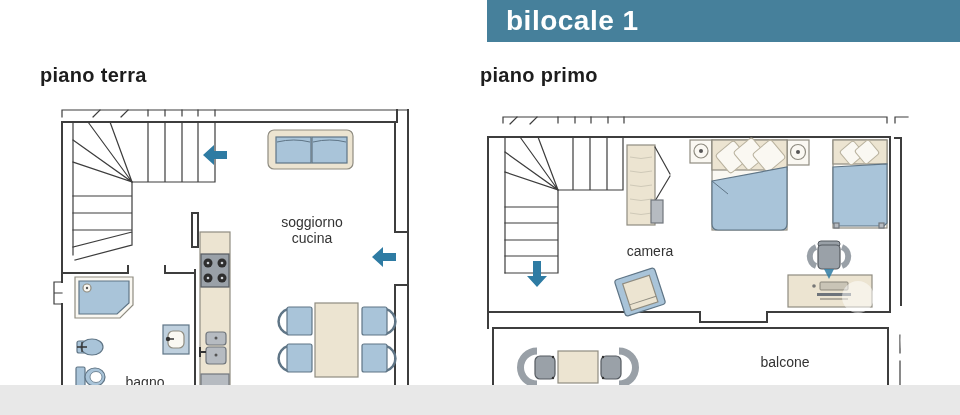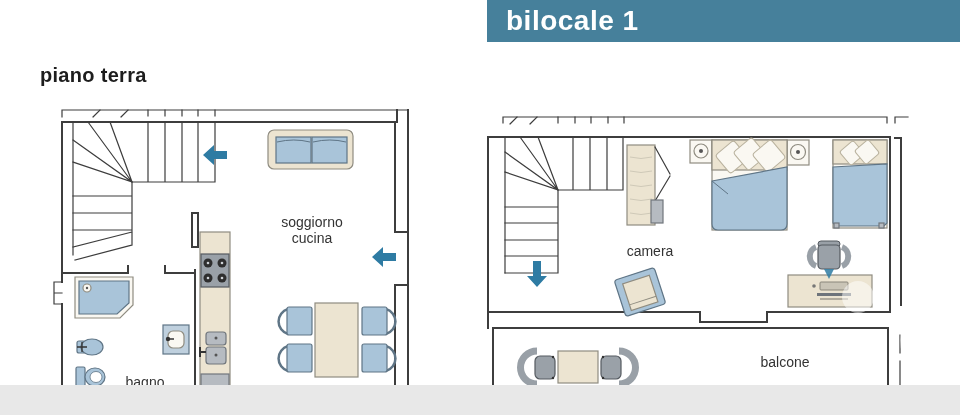--- a/index.html
+++ b/index.html
@@ -30,20 +30,21 @@
 </head>
 <body>
 
 <div class="stage">
 
   <div class="header">
     <span>bilocale 1</span>
   </div>
 
   <div class="floor-title" id="title-terra">piano terra</div>
+  <div class="floor-title" id="title-primo">piano primo</div>
 
   <svg class="plan" id="plan-terra" width="375" height="320" viewBox="0 0 375 320">
 
     <g>
       <path class="t" d="M22 22 V15 H368 V21"></path>
       <path class="t" d="M60 15 l-7 7 M88 15 l-7 7 M108 15 v6 M125 15 v6 M142 15 v6 M158 15 v6 M175 15 v6"></path>
     </g>
 
     <g>
       <path class="w" d="M22 27 H357 M357 15 V27"></path>

